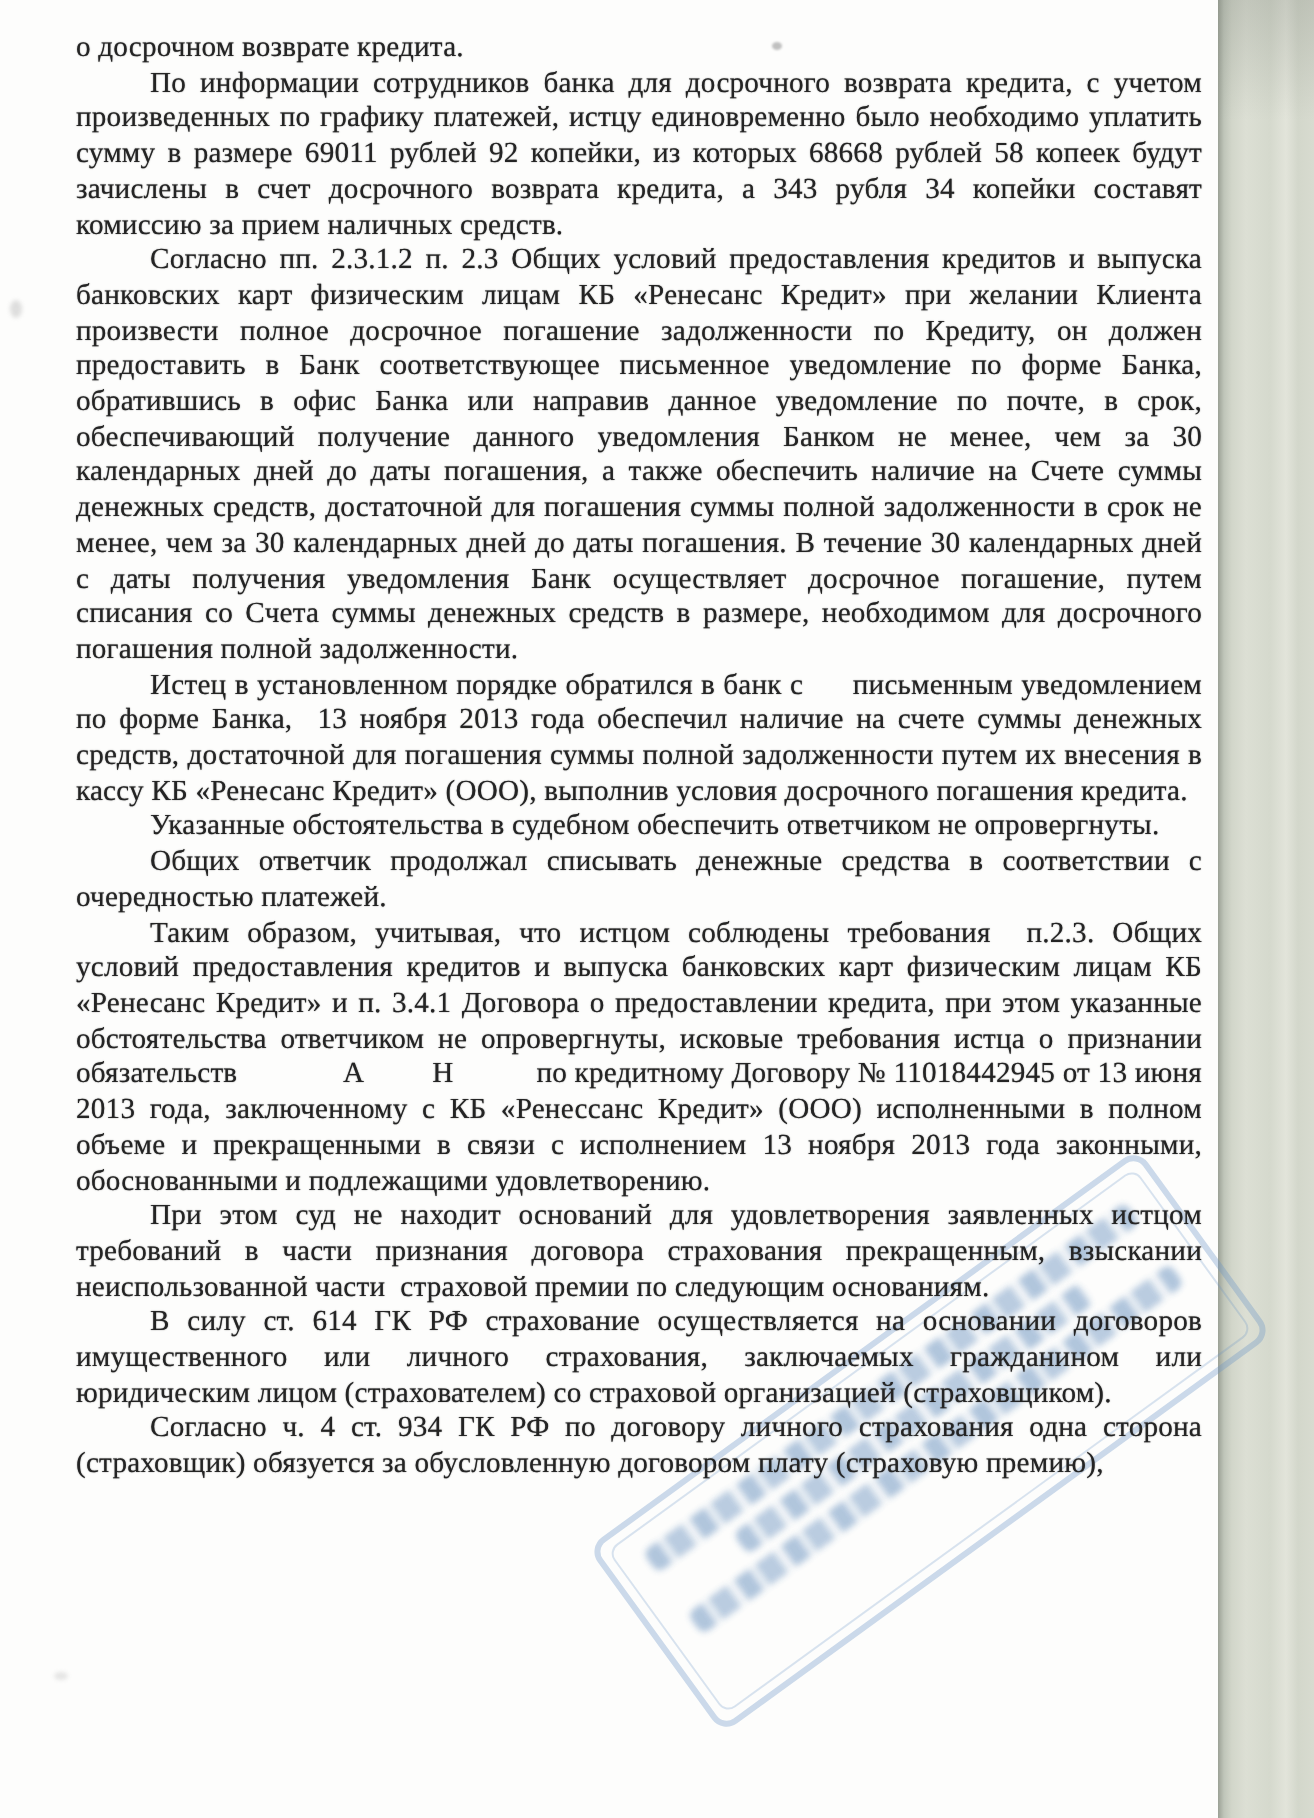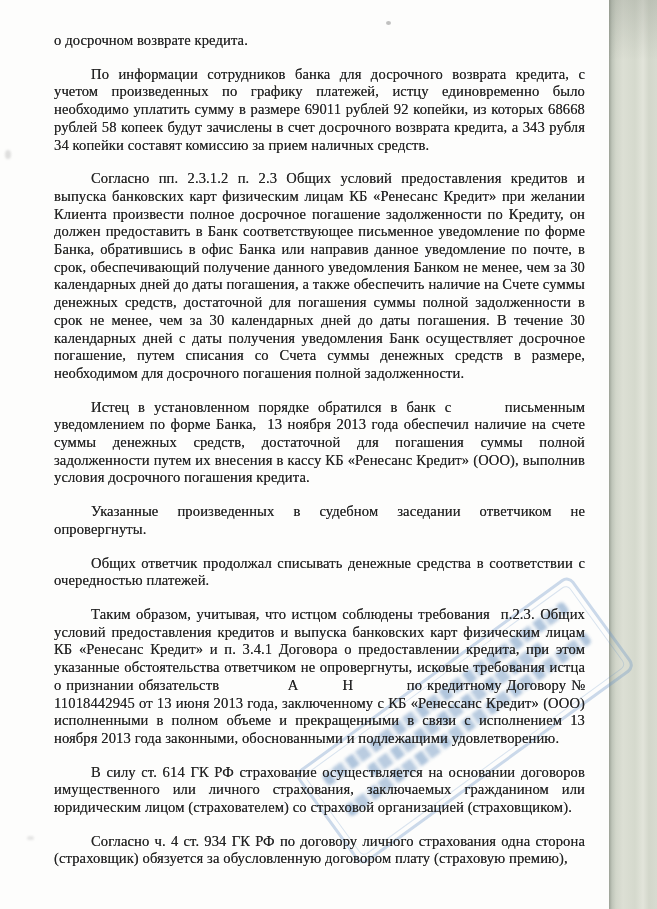--- a/index.html
+++ b/index.html
@@ -34,21 +34,21 @@
   }
   
   .content{
     position:absolute;left:38px;top:16px;width:563px;
     font-size:14.6px;line-height:17.7px;
     color:#242424;
     text-align:justify;
     text-shadow:0 0 0.6px rgba(35,35,35,0.75);
     letter-spacing:0.1px;
   }
-  .content p{margin:16px;text-indent:37px;}
+  .content p{margin:0;text-indent:37px;}
   .content p.flush{text-indent:0;}
   
   .watermark{
     position:absolute;left:295px;top:663px;width:340px;height:115px;
     transform:rotate(-36deg);
     border:3px solid rgba(104,148,197,0.38);
     border-radius:9px;
     opacity:0.9;
     pointer-events:none;
     box-sizing:border-box;
@@ -91,20 +91,21 @@
     <div class="wm-line"></div>
     <div class="wm-line short"></div>
     <div class="wm-line"></div>
   </div>
 
   <div class="content">
     <p class="flush">о досрочном возврате кредита.</p>
     <p>По информации сотрудников банка для досрочного возврата кредита, с учетом произведенных по графику платежей, истцу единовременно было необходимо уплатить сумму в размере 69011 рублей 92 копейки, из которых 68668 рублей 58 копеек будут зачислены в счет досрочного возврата кредита, а 343 рубля 34 копейки составят комиссию за прием наличных средств.</p>
     <p>Согласно пп. 2.3.1.2 п. 2.3 Общих условий предоставления кредитов и выпуска банковских карт физическим лицам КБ «Ренесанс Кредит» при желании Клиента произвести полное досрочное погашение задолженности по Кредиту, он должен предоставить в Банк соответствующее письменное уведомление по форме Банка, обратившись в офис Банка или направив данное уведомление по почте, в срок, обеспечивающий получение данного уведомления Банком не менее, чем за 30 календарных дней до даты погашения, а также обеспечить наличие на Счете суммы денежных средств, достаточной для погашения суммы полной задолженности в срок не менее, чем за 30 календарных дней до даты погашения. В течение 30 календарных дней с даты получения уведомления Банк осуществляет досрочное погашение, путем списания со Счета суммы денежных средств в размере, необходимом для досрочного погашения полной задолженности.</p>
     <p>Истец в установленном порядке обратился в банк с&nbsp;&nbsp;&nbsp;&nbsp;&nbsp; письменным уведомлением по форме Банка,&nbsp; 13 ноября 2013 года обеспечил наличие на счете суммы денежных средств, достаточной для погашения суммы полной задолженности путем их внесения в кассу КБ «Ренесанс Кредит» (ООО), выполнив условия досрочного погашения кредита.</p>
-    <p>Указанные произведенных в судебном заседании ответчиком не опровергнуты.</p>
+    <p>Указанные обстоятельства в судебном обеспечить ответчиком не опровергнуты.</p>
     <p>Общих ответчик продолжал списывать денежные средства в соответствии с очередностью платежей.</p>
     <p>Таким образом, учитывая, что истцом соблюдены требования&nbsp; п.2.3. Общих условий предоставления кредитов и выпуска банковских карт физическим лицам КБ «Ренесанс Кредит» и п. 3.4.1 Договора о предоставлении кредита, при этом указанные обстоятельства ответчиком не опровергнуты, исковые требования истца о признании обязательств&nbsp;&nbsp;&nbsp;&nbsp;&nbsp;&nbsp;&nbsp;&nbsp;&nbsp;&nbsp;&nbsp;&nbsp;&nbsp;&nbsp;А&nbsp;&nbsp;&nbsp;&nbsp;&nbsp;&nbsp;&nbsp;&nbsp;&nbsp;Н&nbsp;&nbsp;&nbsp;&nbsp;&nbsp;&nbsp;&nbsp;&nbsp;&nbsp;&nbsp;&nbsp;по кредитному Договору № 11018442945 от 13 июня 2013 года, заключенному с КБ «Ренессанс Кредит» (ООО) исполненными в полном объеме и прекращенными в связи с исполнением 13 ноября 2013 года законными, обоснованными и подлежащими удовлетворению.</p>
+    <p>При этом суд не находит оснований для удовлетворения заявленных истцом требований в части признания договора страхования прекращенным, взыскании неиспользованной части&nbsp; страховой премии по следующим основаниям.</p>
     <p>В силу ст. 614 ГК РФ страхование осуществляется на основании договоров имущественного или личного страхования, заключаемых гражданином или юридическим лицом (страхователем) со страховой организацией (страховщиком).</p>
     <p>Согласно ч. 4 ст. 934 ГК РФ по договору личного страхования одна сторона (страховщик) обязуется за обусловленную договором плату (страховую премию),</p>
   </div>
 
 </div>
 
 </body></html>

